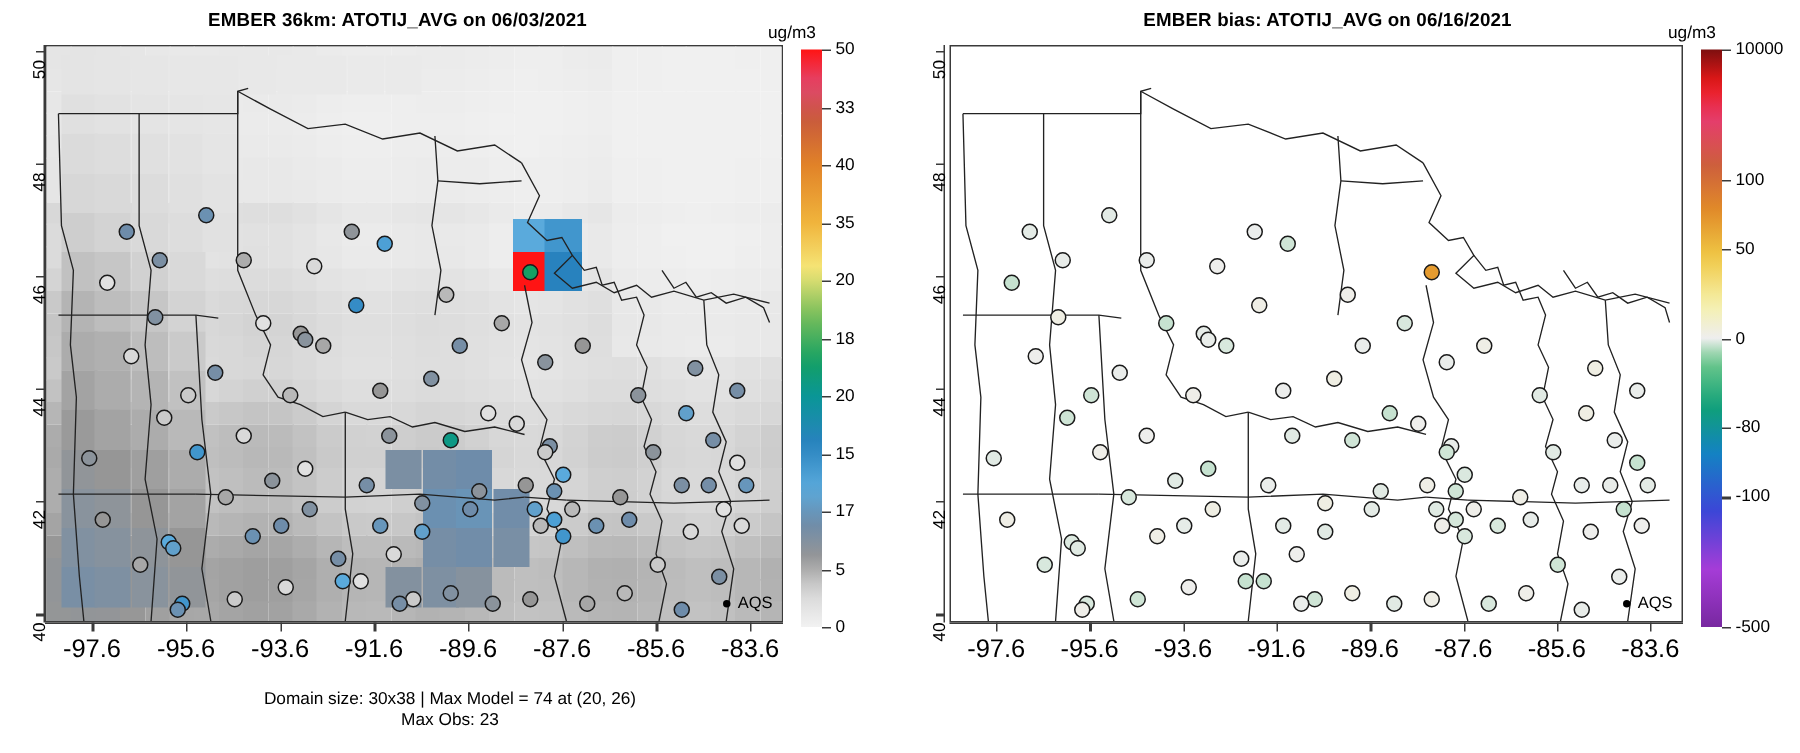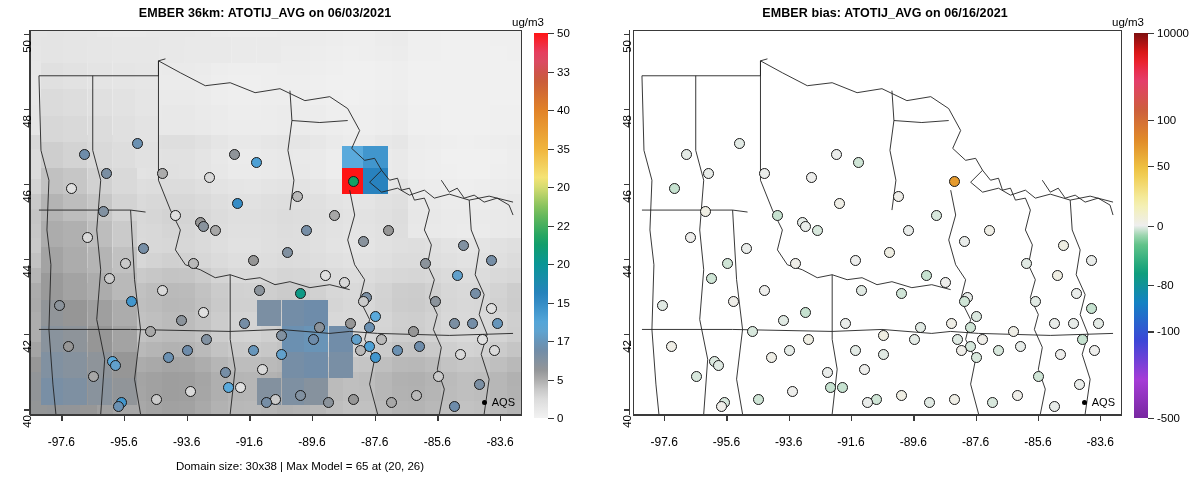--- a/index.html
+++ b/index.html
@@ -24,21 +24,21 @@
 
   .aqs-legend{position:absolute;right:6px;bottom:6px;font-size:11px;
        display:flex;align-items:center;gap:5px;}
   .aqs-dot{width:5px;height:5px;border-radius:50%;background:#000;display:inline-block;}
 
   
   .xaxis{position:absolute;left:30px;top:415px;width:492px;height:30px;}
   #panel-bias .xaxis{left:33px;width:489px;}
   .xline{position:absolute;left:0;top:0;width:100%;height:1.2px;background:#3a3a3a;}
   .xtick{position:absolute;top:0;width:1.2px;height:6px;background:#3a3a3a;}
-  .xlab{position:absolute;top:8px;font-size:12px;transform:translateX(-50%);white-space:nowrap;margin-top:12px;}
+  .xlab{position:absolute;top:8px;font-size:17px;transform:translateX(-50%);white-space:nowrap;}
 
   .yaxis{position:absolute;left:0;top:30px;width:30px;height:385px;}
   .yline{position:absolute;right:0;top:0;width:1.2px;height:100%;background:#3a3a3a;}
   .ytick{position:absolute;right:0;width:6px;height:1.2px;background:#3a3a3a;}
   .ylab{position:absolute;right:9px;font-size:11.5px;white-space:nowrap;
         transform:translateY(50%) rotate(-90deg);transform-origin:100% 0;}
 
   
   .cbar-wrap{position:absolute;}
   #cbar-model{left:534px;top:33px;}
@@ -1092,35 +1092,36 @@
       <div class="cbar-lab" style="top: 0px;">50</div>
       <div class="cbar-tick" style="top: 38.5px;"></div>
       <div class="cbar-lab" style="top: 38.5px;">33</div>
       <div class="cbar-tick" style="top: 77px;"></div>
       <div class="cbar-lab" style="top: 77px;">40</div>
       <div class="cbar-tick" style="top: 115.5px;"></div>
       <div class="cbar-lab" style="top: 115.5px;">35</div>
       <div class="cbar-tick" style="top: 154px;"></div>
       <div class="cbar-lab" style="top: 154px;">20</div>
       <div class="cbar-tick" style="top: 192.5px;"></div>
-      <div class="cbar-lab" style="top: 192.5px;">22</div>
+      <div class="cbar-lab" style="top: 192.5px;">18</div>
       <div class="cbar-tick" style="top: 231px;"></div>
       <div class="cbar-lab" style="top: 231px;">20</div>
       <div class="cbar-tick" style="top: 269.5px;"></div>
       <div class="cbar-lab" style="top: 269.5px;">15</div>
       <div class="cbar-tick" style="top: 308px;"></div>
       <div class="cbar-lab" style="top: 308px;">17</div>
       <div class="cbar-tick" style="top: 346.5px;"></div>
       <div class="cbar-lab" style="top: 346.5px;">5</div>
       <div class="cbar-tick" style="top: 385px;"></div>
       <div class="cbar-lab" style="top: 385px;">0</div>
     </div>
 
   <div class="caption" id="cap-model">
-    <div>Domain size: 30x38 | Max Model = 65 at (20, 26)</div>
+    <div>Domain size: 30x38 | Max Model = 74 at (20, 26)</div>
+    <div>Max Obs: 23</div>
   </div>
 </div>
 
 <div class="panel" id="panel-bias">
   <div class="panel-title">EMBER bias: ATOTIJ_AVG on 06/16/2021</div>
 
   <div class="plotbox">
     <svg class="mapsvg" viewBox="0 0 489 385" preserveAspectRatio="none">
       <g fill="none" stroke="#222" stroke-width="0.9">
         <path d="M8,45 L127,45 L127,30 L134,28"></path>

